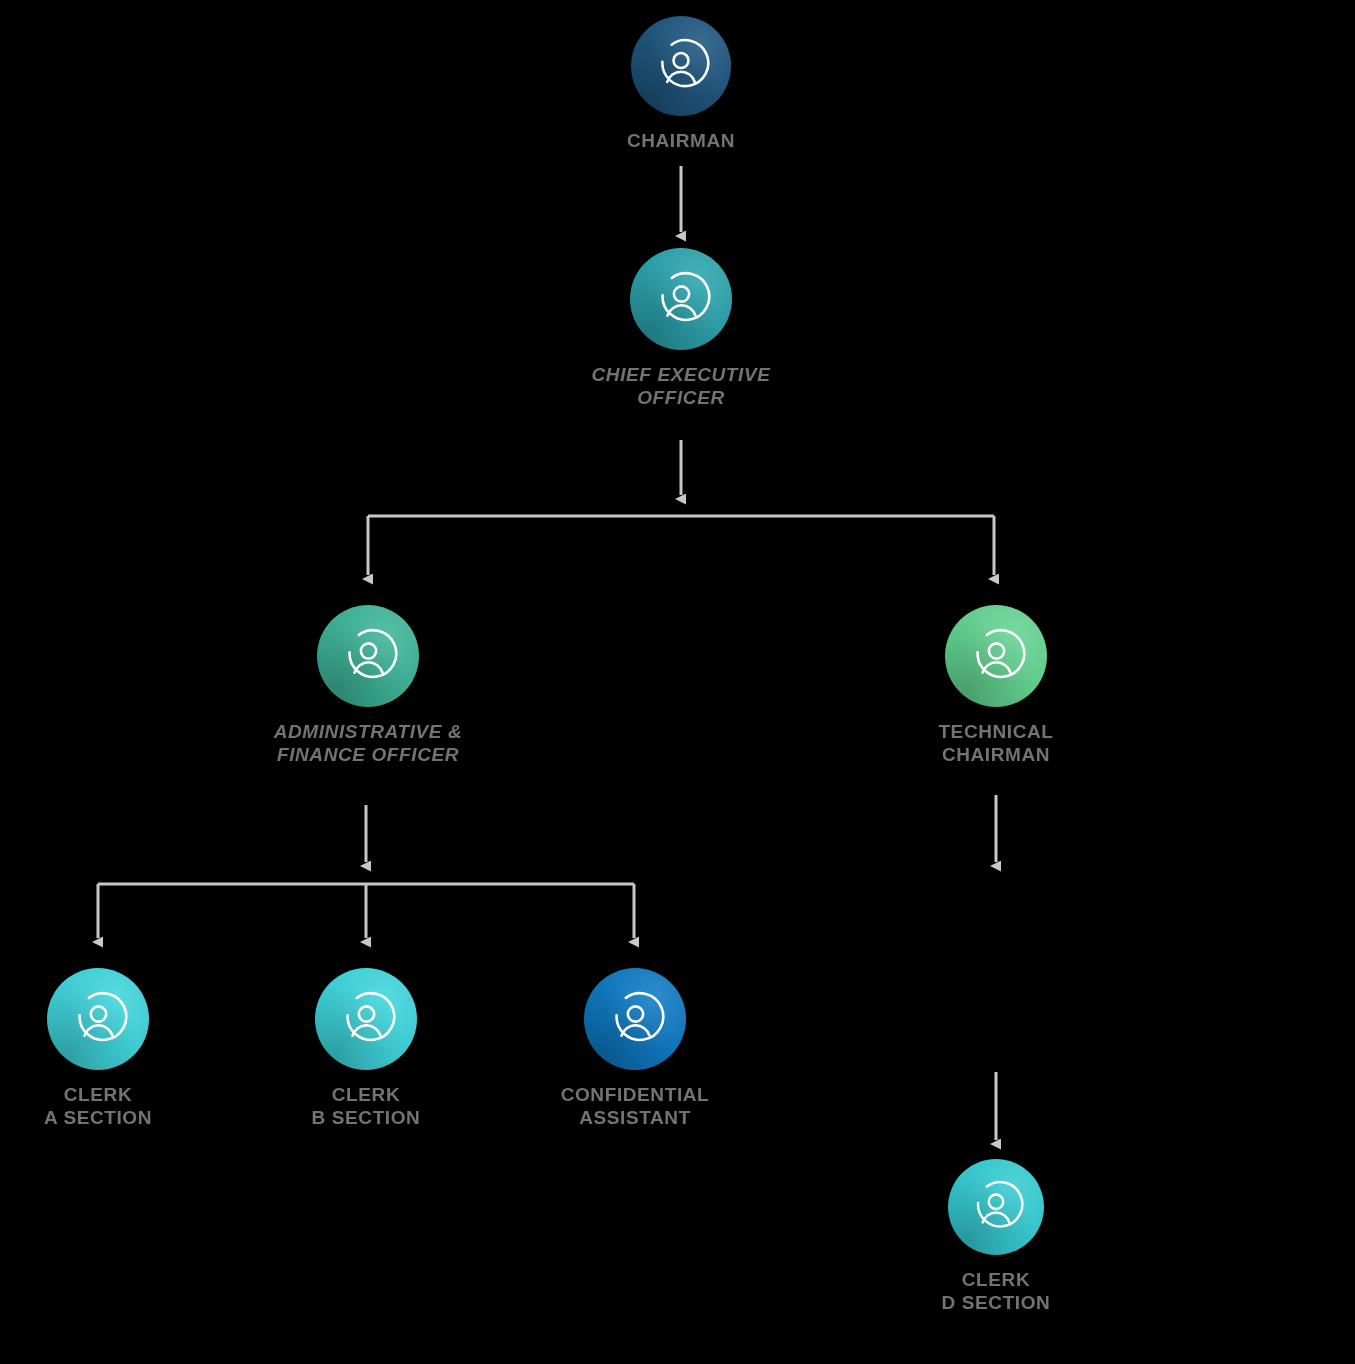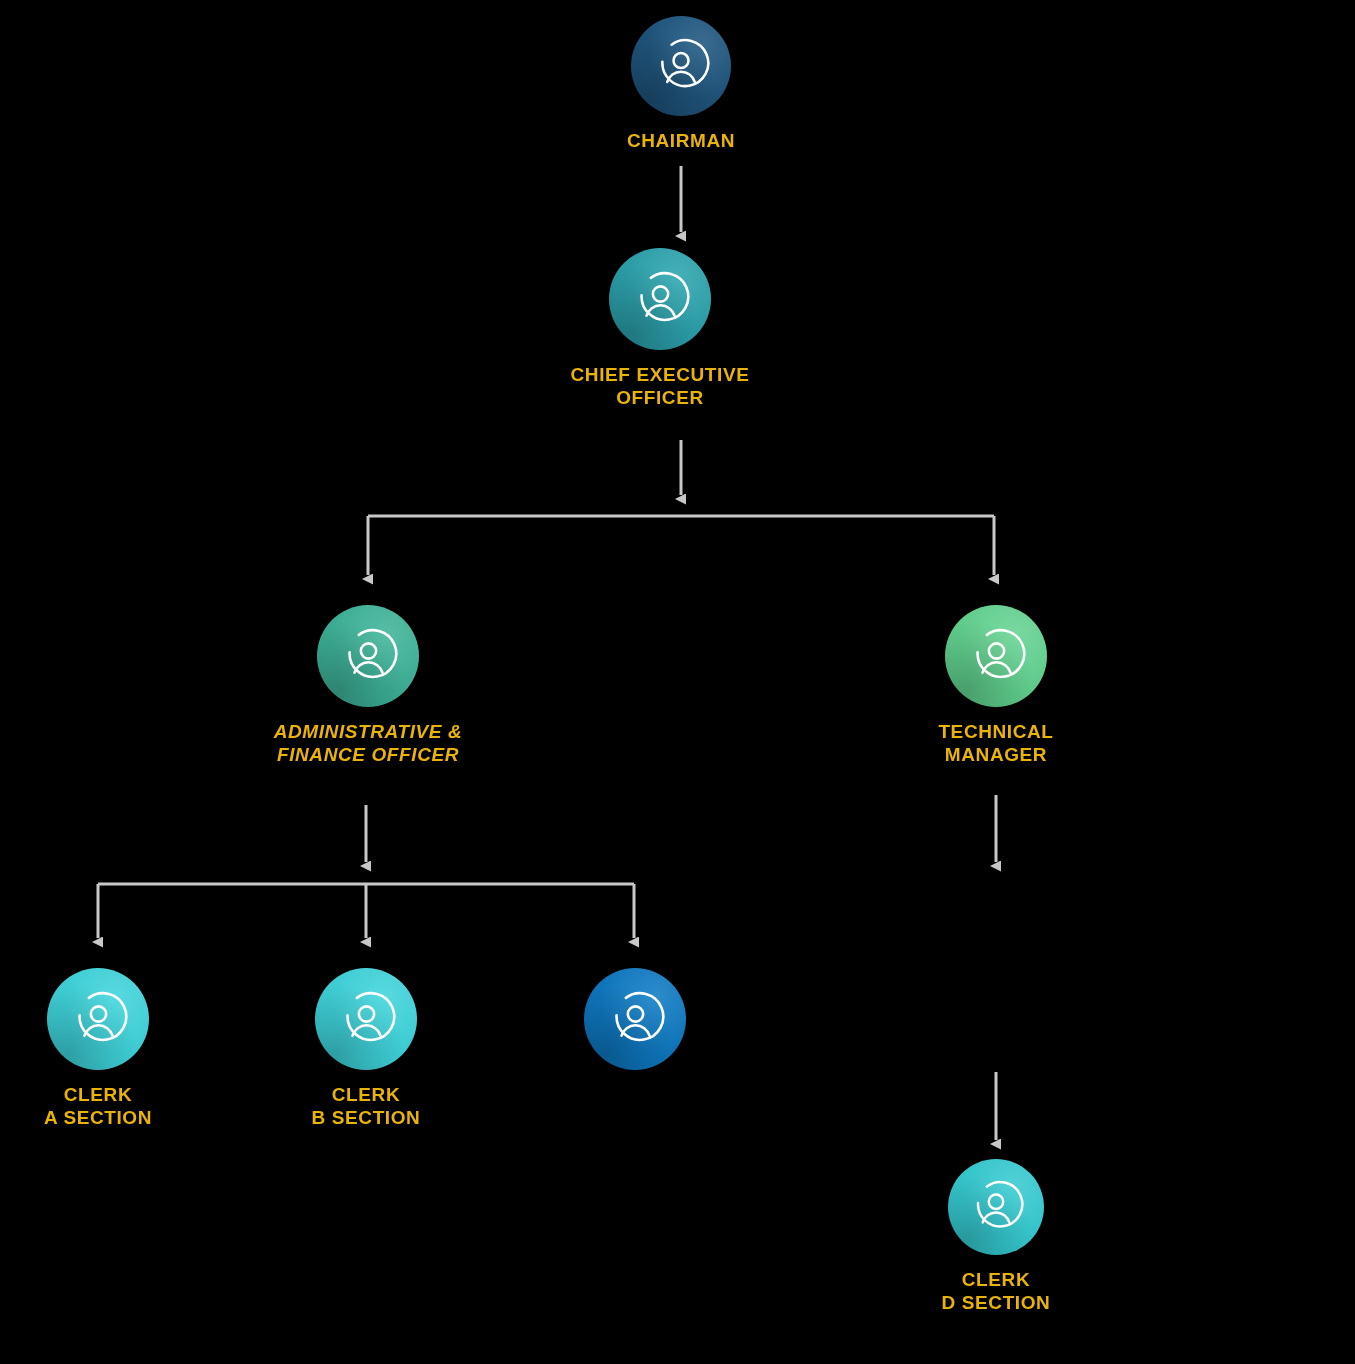--- a/index.html
+++ b/index.html
@@ -57,21 +57,21 @@
                 radial-gradient(circle at 22% 82%, rgba(0,0,0,0.20) 0%, rgba(0,0,0,0) 58%);
     pointer-events: none;
   }
   .node-icon {
     position: relative;
     z-index: 2;
     display: block;
   }
   .node-label {
     margin-top: 13px;
-    color: #eab308;
+    color: #737373;
     font-weight: bold;
     letter-spacing: 0.6px;
     line-height: 1.22;
     white-space: pre-line;
     font-size: 19px;
   }
 </style>
 </head>
 <body>
 
@@ -120,21 +120,21 @@
     <div class="node-circle" style="width:100px; height:100px; background:radial-gradient(circle at 62% 32%, #245c85 0%, #1e5177 62%, #1a4668 100%);">
       <svg class="node-icon" width="58" height="58" viewBox="0 0 48 48" fill="none" stroke="#ffffff" stroke-width="2.1" stroke-linecap="round">
         <path d="M16.2 6.4 A19 19 0 1 1 8.6 20.6"></path>
         <circle cx="24" cy="19.5" r="6.2"></circle>
         <path d="M12.6 37.2 a11.9 11.9 0 0 1 22.8 0"></path>
       </svg>
     </div>
     <div class="node-label">CHAIRMAN</div>
   </div>
 
-  <div class="node" style="left:660px; top:248px;">
+  <div class="node" style="left:681px; top:248px;font-style:italic;">
     <div class="node-circle" style="width:102px; height:102px; background:radial-gradient(circle at 62% 32%, #32a8b1 0%, #2a9aa4 62%, #258a93 100%);">
       <svg class="node-icon" width="59" height="59" viewBox="0 0 48 48" fill="none" stroke="#ffffff" stroke-width="2.1" stroke-linecap="round">
         <path d="M16.2 6.4 A19 19 0 1 1 8.6 20.6"></path>
         <circle cx="24" cy="19.5" r="6.2"></circle>
         <path d="M12.6 37.2 a11.9 11.9 0 0 1 22.8 0"></path>
       </svg>
     </div>
     <div class="node-label">CHIEF EXECUTIVE
 OFFICER</div>
   </div>
@@ -153,21 +153,21 @@
 
   <div class="node" style="left:996px; top:605px;">
     <div class="node-circle" style="width:102px; height:102px; background:radial-gradient(circle at 62% 32%, #6bd596 0%, #5ecb8a 62%, #53bb7e 100%);">
       <svg class="node-icon" width="59" height="59" viewBox="0 0 48 48" fill="none" stroke="#ffffff" stroke-width="2.1" stroke-linecap="round">
         <path d="M16.2 6.4 A19 19 0 1 1 8.6 20.6"></path>
         <circle cx="24" cy="19.5" r="6.2"></circle>
         <path d="M12.6 37.2 a11.9 11.9 0 0 1 22.8 0"></path>
       </svg>
     </div>
     <div class="node-label">TECHNICAL
-MANAGER</div>
+CHAIRMAN</div>
   </div>
 
   <div class="node" style="left:98px; top:968px;">
     <div class="node-circle" style="width:102px; height:102px; background:radial-gradient(circle at 62% 32%, #45d6dd 0%, #3ccbd2 62%, #33babf 100%);">
       <svg class="node-icon" width="59" height="59" viewBox="0 0 48 48" fill="none" stroke="#ffffff" stroke-width="2.1" stroke-linecap="round">
         <path d="M16.2 6.4 A19 19 0 1 1 8.6 20.6"></path>
         <circle cx="24" cy="19.5" r="6.2"></circle>
         <path d="M12.6 37.2 a11.9 11.9 0 0 1 22.8 0"></path>
       </svg>
     </div>
@@ -188,20 +188,22 @@
   </div>
 
   <div class="node" style="left:635px; top:968px;">
     <div class="node-circle" style="width:102px; height:102px; background:radial-gradient(circle at 62% 32%, #1580c7 0%, #0e73b8 62%, #0b66a6 100%);">
       <svg class="node-icon" width="59" height="59" viewBox="0 0 48 48" fill="none" stroke="#ffffff" stroke-width="2.1" stroke-linecap="round">
         <path d="M16.2 6.4 A19 19 0 1 1 8.6 20.6"></path>
         <circle cx="24" cy="19.5" r="6.2"></circle>
         <path d="M12.6 37.2 a11.9 11.9 0 0 1 22.8 0"></path>
       </svg>
     </div>
+    <div class="node-label">CONFIDENTIAL
+ASSISTANT</div>
   </div>
 
 
   <div class="node" style="left:996px; top:1159px;">
     <div class="node-circle" style="width:96px; height:96px; background:radial-gradient(circle at 62% 32%, #3ccdd3 0%, #33c3c9 62%, #2cb2b8 100%);">
       <svg class="node-icon" width="56" height="56" viewBox="0 0 48 48" fill="none" stroke="#ffffff" stroke-width="2.1" stroke-linecap="round">
         <path d="M16.2 6.4 A19 19 0 1 1 8.6 20.6"></path>
         <circle cx="24" cy="19.5" r="6.2"></circle>
         <path d="M12.6 37.2 a11.9 11.9 0 0 1 22.8 0"></path>
       </svg>

